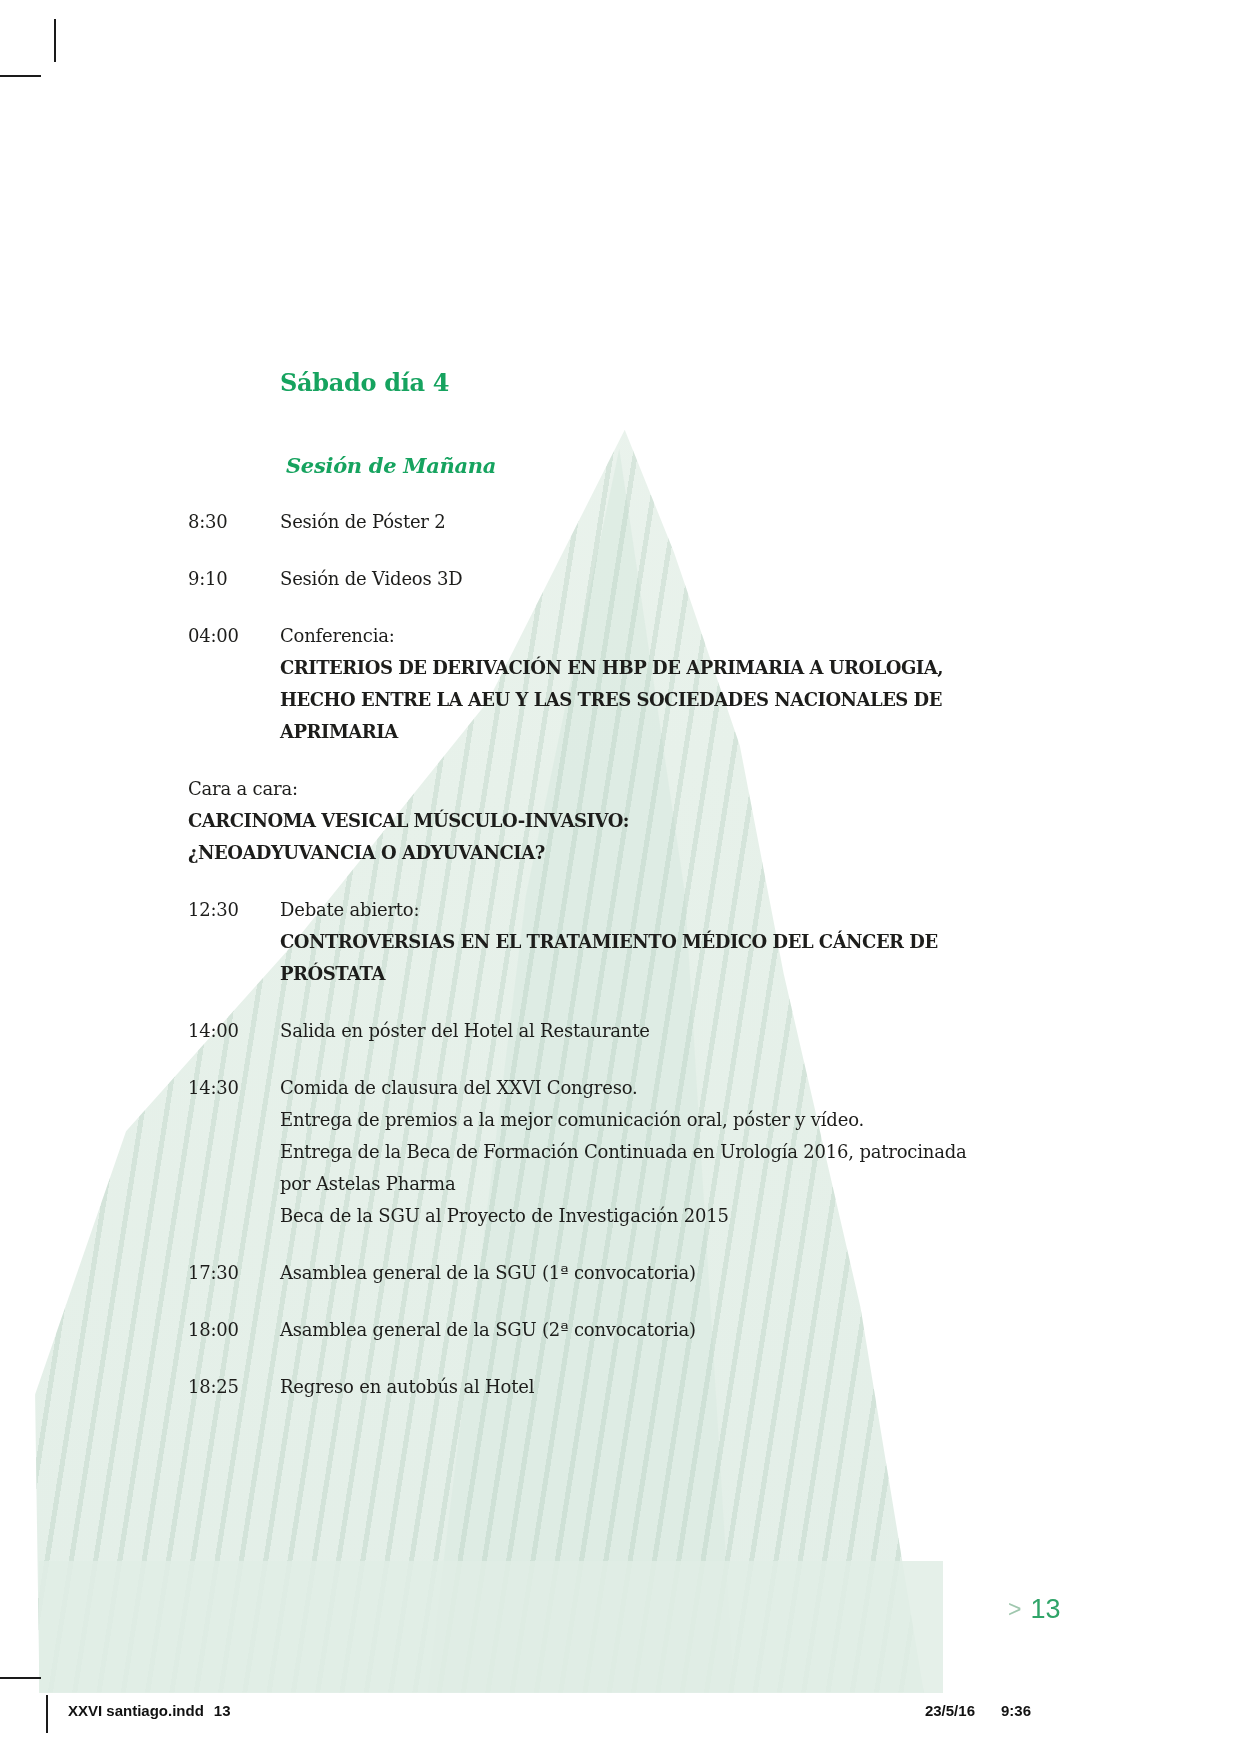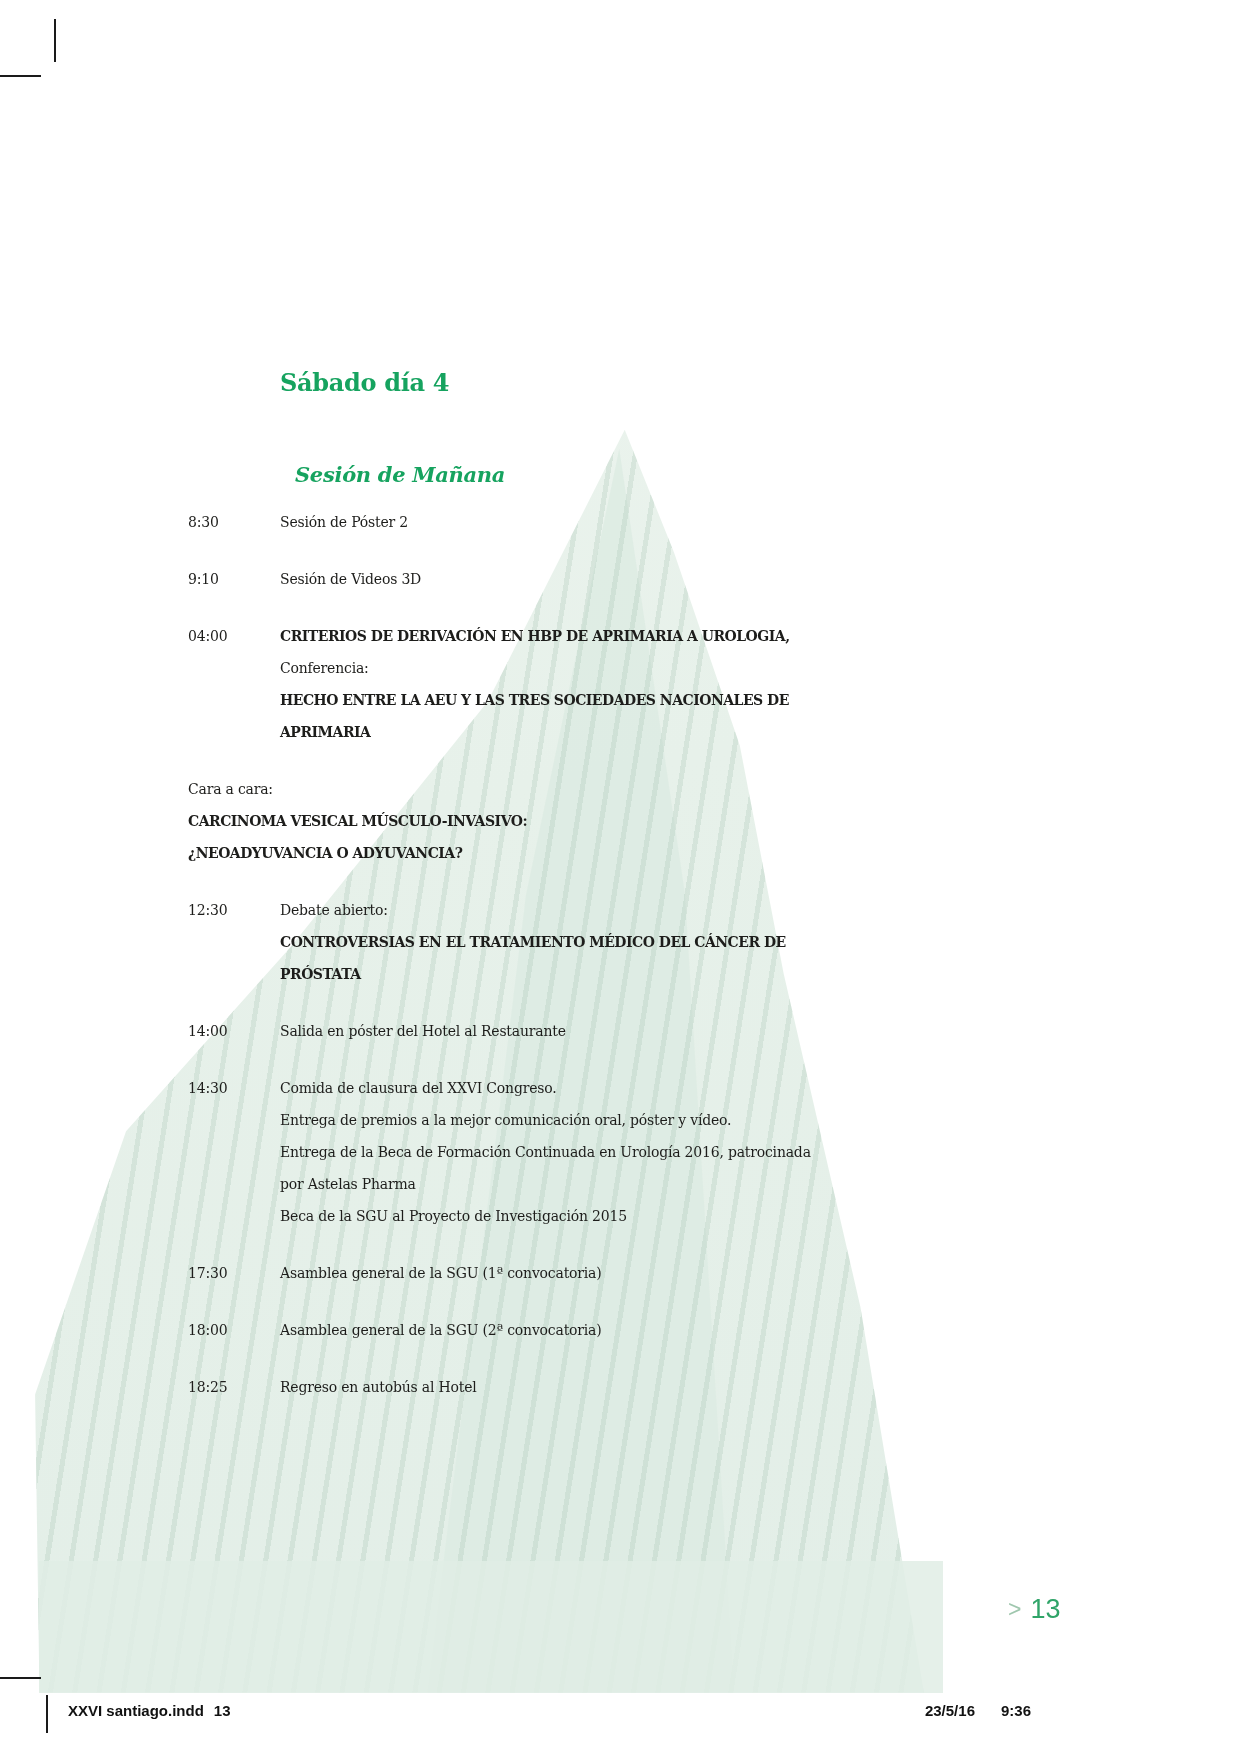--- a/index.html
+++ b/index.html
@@ -46,21 +46,21 @@
   }
   #session-heading{
     position:absolute;left:279px;top:446px;
     font-size:21px;font-weight:bold;font-style:italic;letter-spacing:-0.3px;
     color:var(--heading-green,#16a35f);
   }
 
   
   #schedule{
     position:absolute;left:188px;top:506px;width:990px;
-    font-size:14px;line-height:32px;letter-spacing:-0.2px;
+    font-size:18px;line-height:32px;letter-spacing:-0.2px;
   }
   .row{display:flex;margin-bottom:25px;}
   .row .time{width:92px;flex:0 0 92px;}
   .row .lines{flex:1;}
   .line.bold{font-weight:bold;letter-spacing:-0.5px;}
 
   
   #folio{
     position:absolute;left:1008px;top:1596px;
     display:flex;align-items:center;gap:9px;
@@ -93,40 +93,40 @@
   <div class="crop" style="left:54px;top:19px;width:2px;height:43px;"></div>
   <div class="crop" style="left:0;top:75px;width:41px;height:2px;"></div>
   <div class="crop" style="left:1184px;top:19px;width:2px;height:43px;"></div>
   <div class="crop" style="left:1199px;top:75px;width:41px;height:2px;"></div>
   <div class="crop" style="left:0;top:1677px;width:41px;height:2px;"></div>
   <div class="crop" style="left:46px;top:1695px;width:2px;height:38px;"></div>
   <div class="crop" style="left:1201px;top:1678px;width:39px;height:2px;"></div>
   <div class="crop" style="left:1184px;top:1693px;width:2px;height:40px;"></div>
 
   <h1 id="doc-title" style="margin:0;">Sábado día 4</h1>
-  <h2 id="session-heading" style="margin:16px;">Sesión de Mañana</h2>
+  <h2 id="session-heading" style="margin:7px;">Sesión de Mañana</h2>
 
   <div id="schedule">
       <div class="row">
       <div class="time">8:30</div>
       <div class="lines">
           <div class="line">Sesión de Póster 2</div>
         </div>
     </div>
       <div class="row">
       <div class="time">9:10</div>
       <div class="lines">
           <div class="line">Sesión de Videos 3D</div>
         </div>
     </div>
       <div class="row">
       <div class="time">04:00</div>
       <div class="lines">
+          <div class="line">Conferencia:</div>
           <div class="line bold">CRITERIOS DE DERIVACIÓN EN HBP DE APRIMARIA A UROLOGIA,</div>
-          <div class="line">Conferencia:</div>
           <div class="line bold">HECHO ENTRE LA AEU Y LAS TRES SOCIEDADES NACIONALES DE</div>
           <div class="line bold">APRIMARIA</div>
         </div>
     </div>
       <div class="row">
       <div class="lines">
           <div class="line">Cara a cara:</div>
           <div class="line bold">CARCINOMA VESICAL MÚSCULO-INVASIVO:</div>
           <div class="line bold">¿NEOADYUVANCIA O ADYUVANCIA?</div>
         </div>

